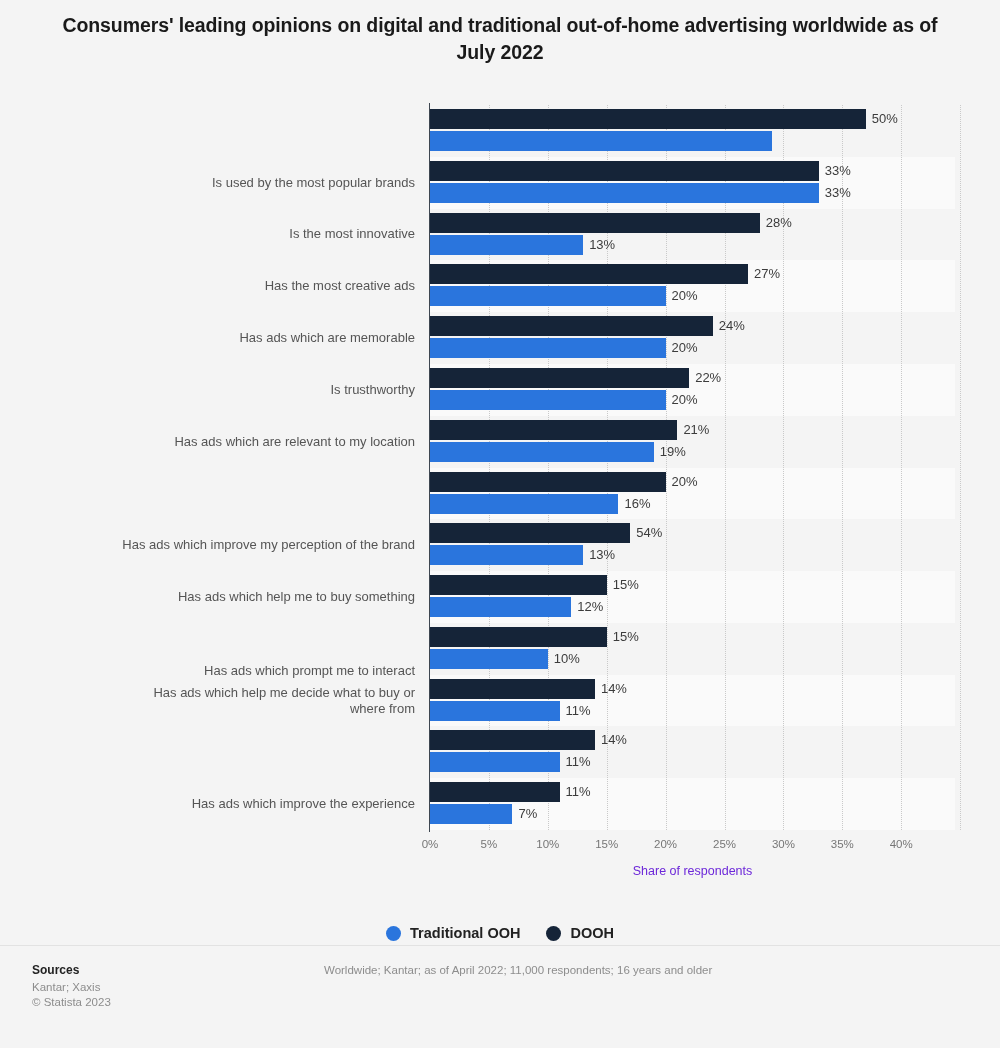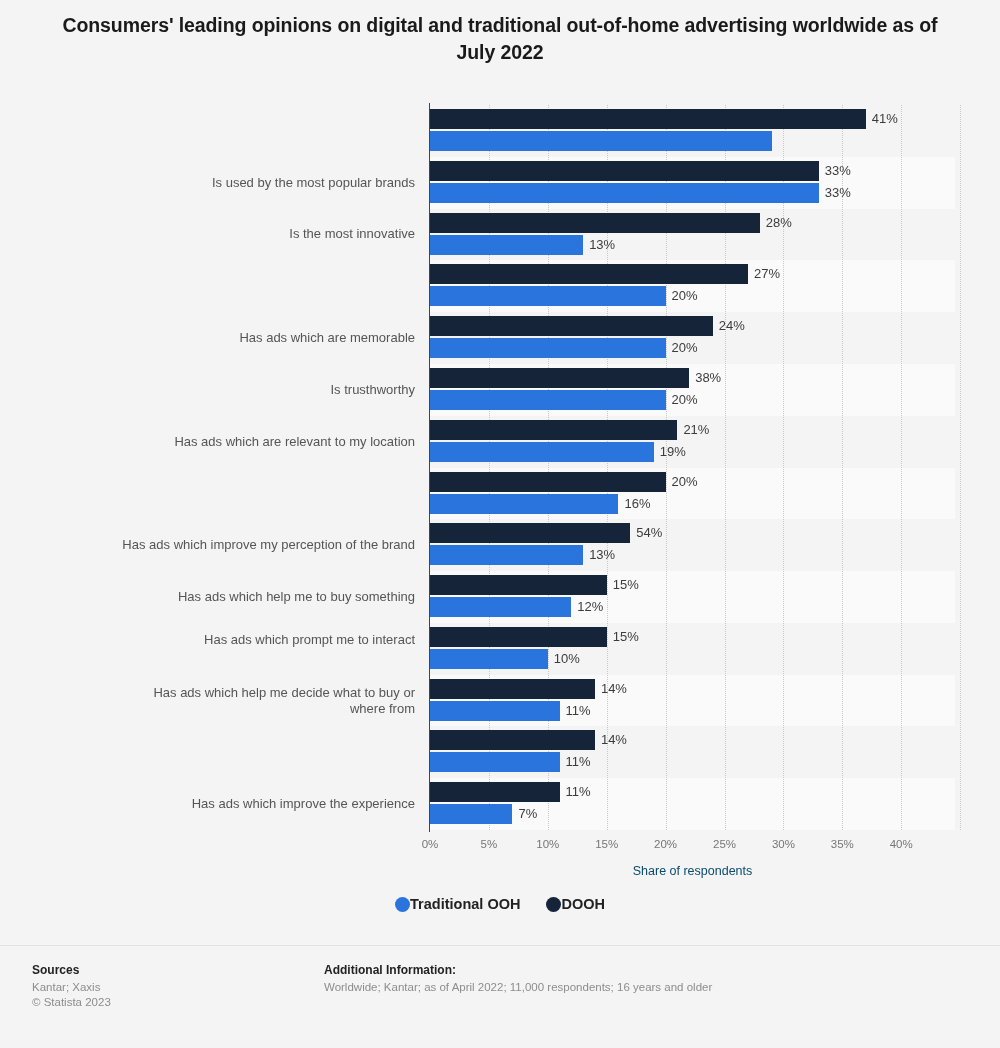--- a/index.html
+++ b/index.html
@@ -144,37 +144,39 @@
     transform: translateX(-50%);
     white-space: nowrap;
   }
   .xaxis-title {
     position: absolute;
     left: 430px;
     top: 864px;
     width: 525px;
     text-align: center;
     font-size: 12.5px;
-    color: #0c4a6e;
+    color: #6d28d9;
   }
 
   
   .legend {
     position: absolute;
     left: 0;
     top: 896px;
     width: 1000px;
     display: flex;
     justify-content: center;
     align-items: center;
     gap: 26px;
   }
   .legend-item {
     display: flex;
     align-items: center;
+    gap: 9px;
+    margin-top: 29px;
   }
   .legend-dot {
     width: 15px;
     height: 15px;
     border-radius: 50%;
     display: inline-block;
   }
   .legend-text {
     font-size: 14.5px;
     font-weight: bold;
@@ -240,33 +242,34 @@
       <div class="gridline" style="left: 353.4px;"></div>
       <div class="gridline" style="left: 412.3px;"></div>
       <div class="gridline" style="left: 471.2px;"></div>
       <div class="gridline" style="left: 530.1px;"></div>
     </div>
   <div class="yaxis"></div>
 
   <div class="cat-col" id="cats">
       <div class="cat" style="top: 51.7857px; height: 51.7857px; display: flex; align-items: center; justify-content: flex-end;">Is used by the most popular brands</div>
       <div class="cat" style="top: 103.571px; height: 51.7857px; display: flex; align-items: center; justify-content: flex-end;">Is the most innovative</div>
+      <div class="cat" style="top: 155.357px; height: 51.7857px; display: flex; align-items: center; justify-content: flex-end;">Has the most creative ads</div>
       <div class="cat" style="top: 207.143px; height: 51.7857px; display: flex; align-items: center; justify-content: flex-end;">Has ads which are memorable</div>
       <div class="cat" style="top: 258.929px; height: 51.7857px; display: flex; align-items: center; justify-content: flex-end;">Is trusthworthy</div>
       <div class="cat" style="top: 310.714px; height: 51.7857px; display: flex; align-items: center; justify-content: flex-end;">Has ads which are relevant to my location</div>
       <div class="cat" style="top: 414.286px; height: 51.7857px; display: flex; align-items: center; justify-content: flex-end;">Has ads which improve my perception of the brand</div>
       <div class="cat" style="top: 466.071px; height: 51.7857px; display: flex; align-items: center; justify-content: flex-end;">Has ads which help me to buy something</div>
-      <div class="cat" style="top: 509px; height: 51.7857px; display: flex; align-items: center; justify-content: flex-end;">Has ads which prompt me to interact</div>
+      <div class="cat" style="top: 540px; height: 51.7857px; display: flex; align-items: center; justify-content: flex-end;">Has ads which prompt me to interact</div>
       <div class="cat" style="top: 569.643px; height: 51.7857px; display: flex; align-items: center; justify-content: flex-end;">Has ads which help me decide what to buy or where from</div>
       <div class="cat" style="top: 673.214px; height: 51.7857px; display: flex; align-items: center; justify-content: flex-end;">Has ads which improve the experience</div>
     </div>
   <div class="plot" id="bars">
       <div class="row" style="top: 4px; height: 51.7857px;">
         <div class="bar dooh" style="width: 435.86px;"></div>
-        <div class="bar-label dooh-lbl" style="left: 441.86px;">41%</div>
+        <div class="bar-label dooh-lbl" style="left: 441.86px;">50%</div>
         <div class="bar ooh" style="width: 341.62px;"></div>
         <div class="bar-label ooh-lbl" style="left: 347.62px; margin-top: 36px;">29%</div>
       </div>
       <div class="row" style="top: 55.7857px; height: 51.7857px;">
         <div class="bar dooh" style="width: 388.74px;"></div>
         <div class="bar-label dooh-lbl" style="left: 394.74px;">33%</div>
         <div class="bar ooh" style="width: 388.74px;"></div>
         <div class="bar-label ooh-lbl" style="left: 394.74px;">33%</div>
       </div>
       <div class="row" style="top: 107.571px; height: 51.7857px;">
@@ -282,21 +285,21 @@
         <div class="bar-label ooh-lbl" style="left: 241.6px;">20%</div>
       </div>
       <div class="row" style="top: 211.143px; height: 51.7857px;">
         <div class="bar dooh" style="width: 282.72px;"></div>
         <div class="bar-label dooh-lbl" style="left: 288.72px;">24%</div>
         <div class="bar ooh" style="width: 235.6px;"></div>
         <div class="bar-label ooh-lbl" style="left: 241.6px;">20%</div>
       </div>
       <div class="row" style="top: 262.929px; height: 51.7857px;">
         <div class="bar dooh" style="width: 259.16px;"></div>
-        <div class="bar-label dooh-lbl" style="left: 265.16px;">38%</div>
+        <div class="bar-label dooh-lbl" style="left: 265.16px;">22%</div>
         <div class="bar ooh" style="width: 235.6px;"></div>
         <div class="bar-label ooh-lbl" style="left: 241.6px;">20%</div>
       </div>
       <div class="row" style="top: 314.714px; height: 51.7857px;">
         <div class="bar dooh" style="width: 247.38px;"></div>
         <div class="bar-label dooh-lbl" style="left: 253.38px;">21%</div>
         <div class="bar ooh" style="width: 223.82px;"></div>
         <div class="bar-label ooh-lbl" style="left: 229.82px;">19%</div>
       </div>
       <div class="row" style="top: 366.5px; height: 51.7857px;">
@@ -368,16 +371,15 @@
     </div>
 </div>
 
 <div class="footer">
   <div class="footer-col sources">
     <div class="footer-head">Sources</div>
     <div class="footer-line">Kantar; Xaxis</div>
     <div class="footer-line">© Statista 2023</div>
   </div>
   <div class="footer-col addl">
-    <div class="footer-head">Additional Information:</div>
     <div class="footer-line">Worldwide; Kantar; as of April 2022; 11,000 respondents; 16 years and older</div>
   </div>
 </div>
 
 </body></html>

